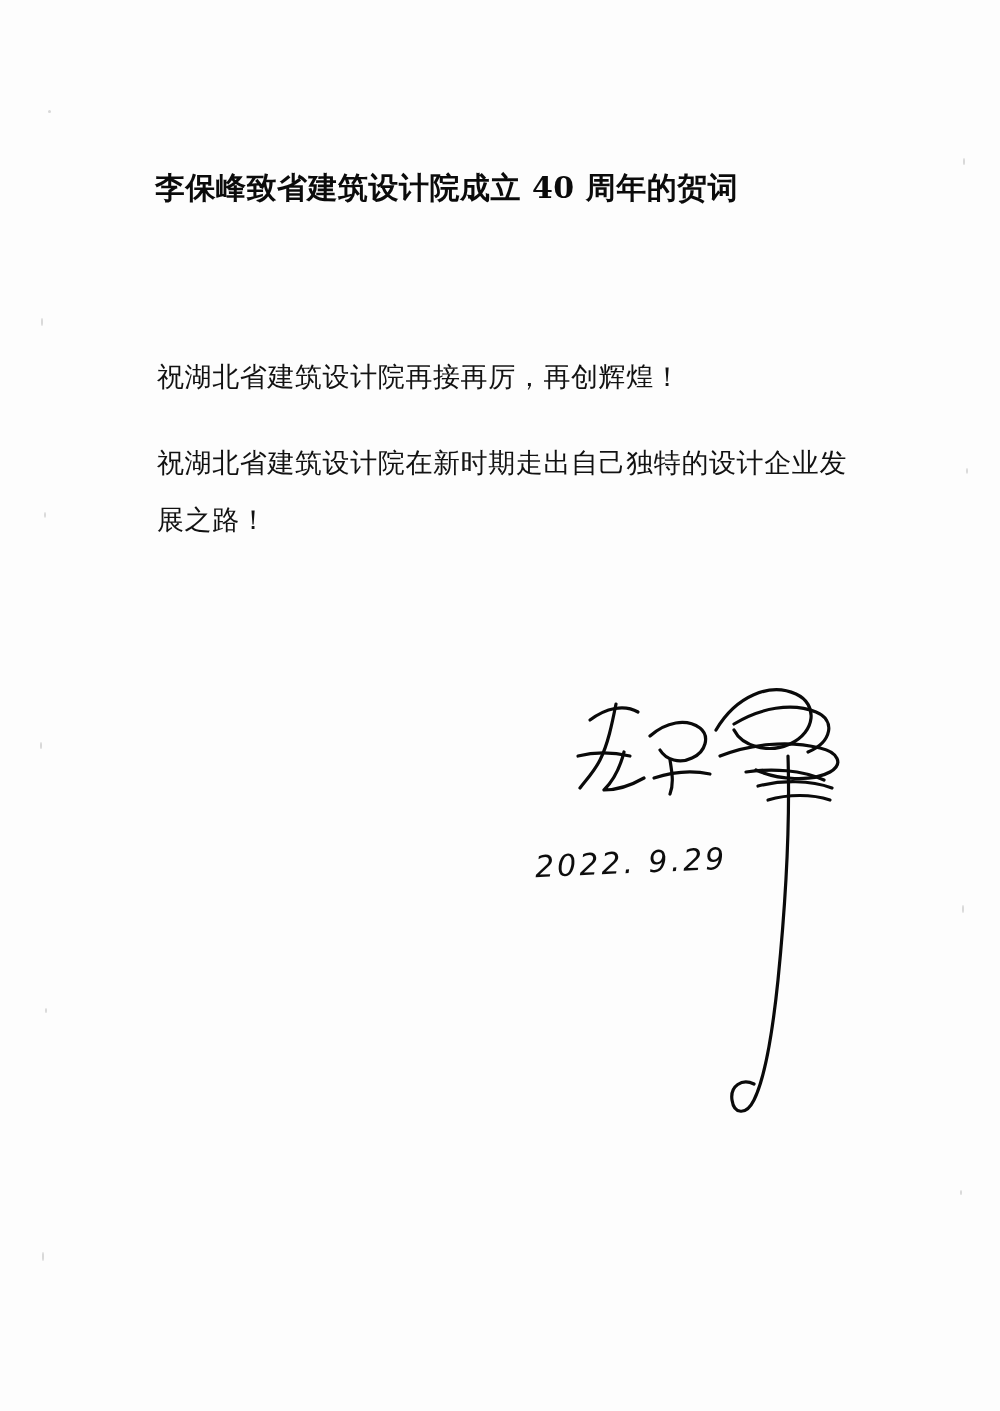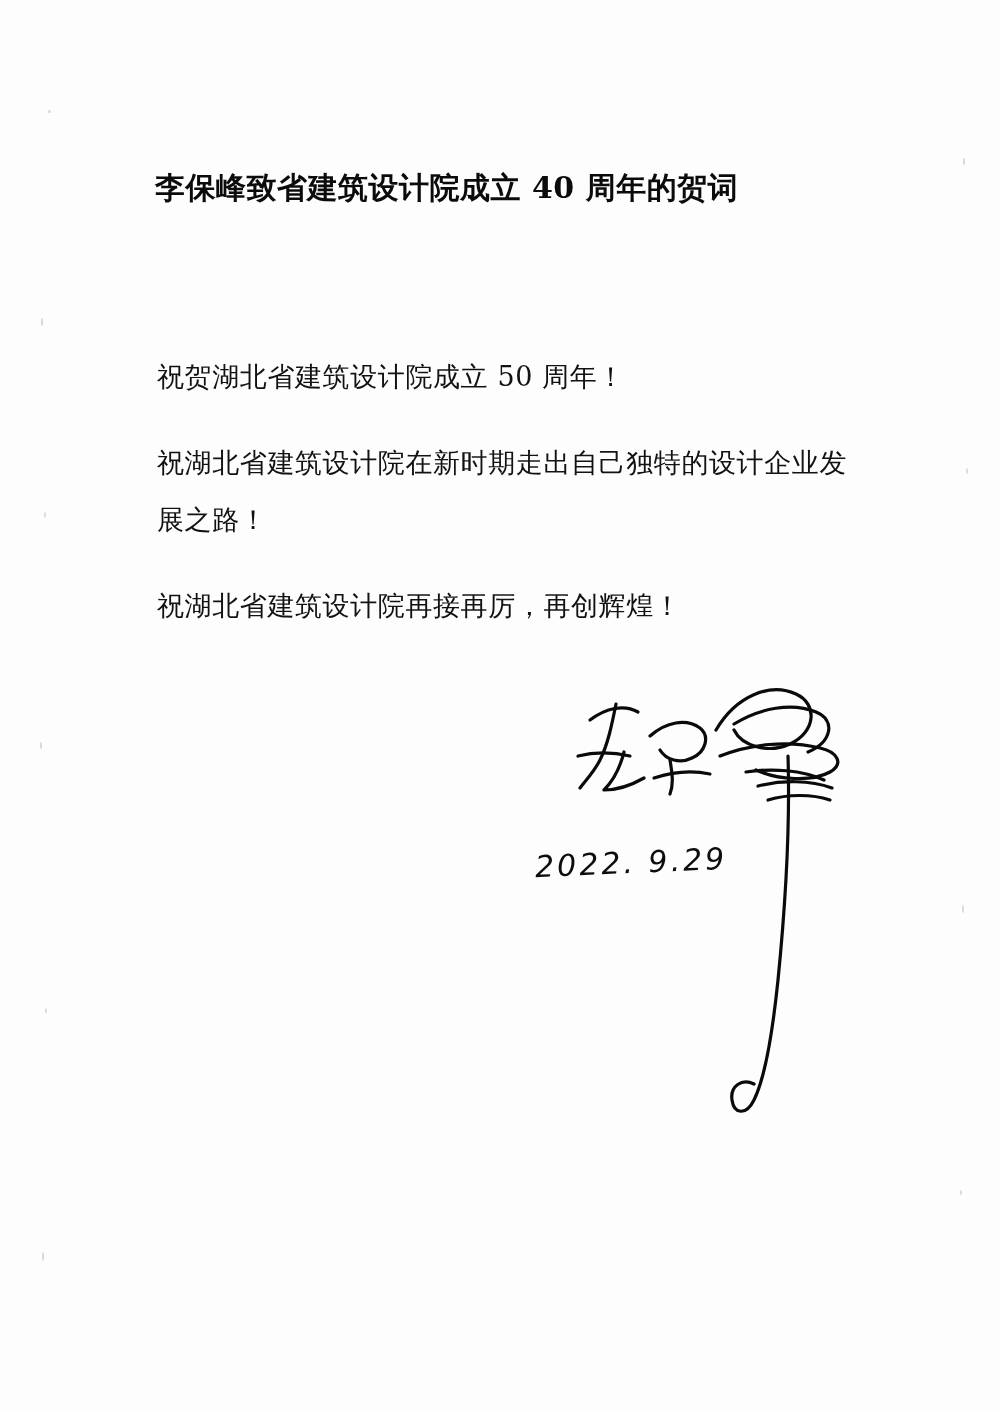--- a/index.html
+++ b/index.html
@@ -102,23 +102,22 @@
   <div class="speck" style="top:1008px;left:45px;width:2px;height:5px;"></div>
   <div class="speck" style="top:1252px;left:42px;width:2px;height:9px;"></div>
   <div class="speck" style="top:158px;left:963px;width:2px;height:7px;"></div>
   <div class="speck" style="top:468px;left:966px;width:2px;height:6px;"></div>
   <div class="speck" style="top:905px;left:962px;width:2px;height:8px;"></div>
   <div class="speck" style="top:1190px;left:960px;width:2px;height:5px;"></div>
 
   <div class="doc-title">李保峰致省建筑设计院成立 40 周年的贺词</div>
 
   <div class="body-block">
-    <p class="para">祝贺湖北省建筑设计院成立 50 周年！</p>
+    <p class="para">祝湖北省建筑设计院再接再厉，再创辉煌！</p>
     <p class="para">祝湖北省建筑设计院在新时期走出自己独特的设计企业发展之路！</p>
-    <p class="para">祝湖北省建筑设计院再接再厉，再创辉煌！</p>
   </div>
 
   <div class="signature-area">
     <svg class="signature-svg" width="440" height="480" viewBox="0 0 440 480">
       <g fill="none" stroke="#0a0a0a" stroke-width="3.2" stroke-linecap="round" stroke-linejoin="round">
 
         <path d="M70 60 C 86 48, 104 44, 118 52"></path>
         <path d="M96 44 C 92 64, 88 84, 80 100 C 74 112, 66 120, 60 128"></path>
         <path d="M58 96 C 74 92, 92 92, 110 96"></path>
         <path d="M104 92 C 100 108, 94 120, 84 130 C 96 130, 110 126, 124 118"></path>

